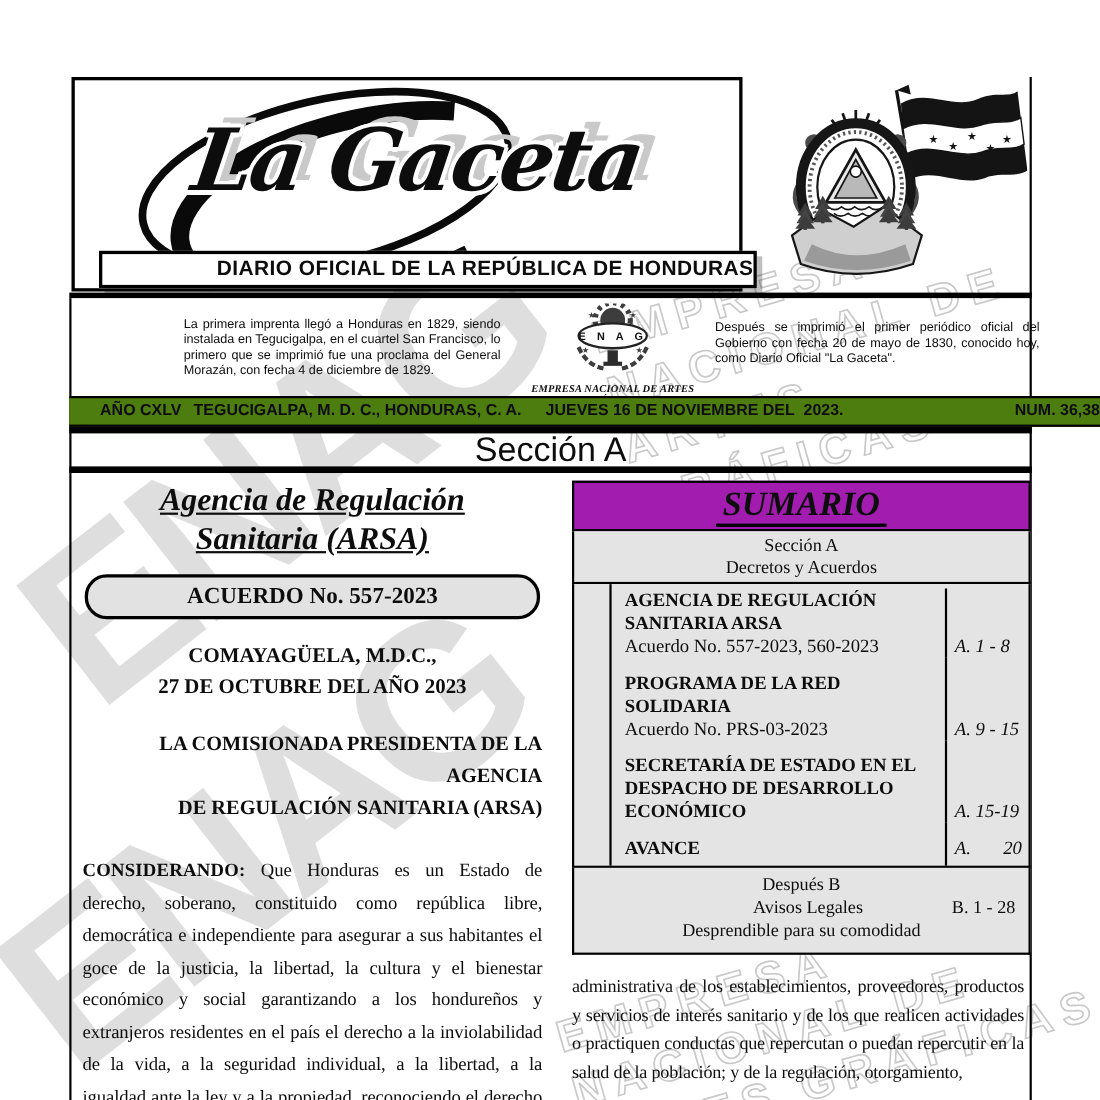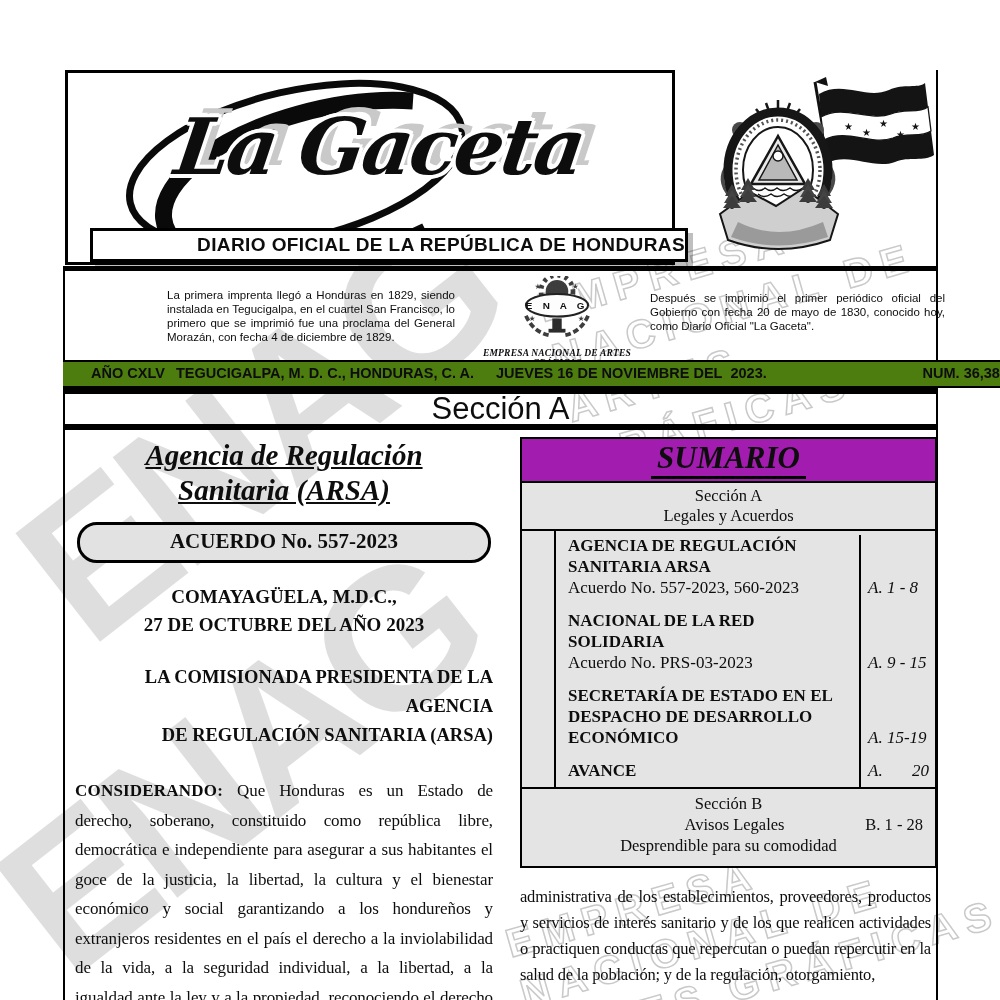--- a/index.html
+++ b/index.html
@@ -223,36 +223,36 @@
       <p class="para"><b>CONSIDERANDO:</b><span> Que Honduras es un Estado de derecho, soberano, constituido como república libre, democrática e independiente para asegurar a sus habitantes el goce de la justicia, la libertad, la cultura y el bienestar económico y social garantizando a los hondureños y extranjeros residentes en el país el derecho a la inviolabilidad de la vida, a la seguridad individual, a la libertad, a la igualdad ante la ley y a la propiedad, reconociendo el derecho a la protección de la salud.</span></p>
 
     </div>
 
     <div class="sumario-wrap">
       <div class="sum-title-row">
         <span class="sum-title">SUMARIO</span>
       </div>
       <div class="sum-sec-row">
         <div>Sección A</div>
-        <div>Legales y Acuerdos</div>
+        <div>Decretos y Acuerdos</div>
       </div>
       <div class="sum-main">
         <div class="sum-strip"></div>
 
         <div class="sum-cell r1">
           <div class="entry-title">AGENCIA DE REGULACIÓN
 SANITARIA ARSA</div>
           <div class="entry-detail">Acuerdo No. 557-2023, 560-2023</div>
         </div>
         <div class="sum-num r1">
             <span>A. 1 - 8</span>
           </div>
 
         <div class="sum-cell rn">
-          <div class="entry-title">NACIONAL DE LA RED
+          <div class="entry-title">PROGRAMA DE LA RED
 SOLIDARIA</div>
           <div class="entry-detail">Acuerdo No. PRS-03-2023</div>
         </div>
         <div class="sum-num">
             <span>A. 9 - 15</span>
           </div>
 
         <div class="sum-cell rn">
           <div class="entry-title">SECRETARÍA DE ESTADO EN EL
 DESPACHO DE DESARROLLO
@@ -264,21 +264,21 @@
 
         <div class="sum-cell rn last-cell">
           <div class="entry-title">AVANCE</div>
         </div>
         <div class="sum-num num-spread">
           <span>A.</span>
             <span>20</span>
         </div>
       </div>
       <div class="sum-secb">
-        <div>Sección B</div>
+        <div>Después B</div>
         <div class="secb-line2">
           <span>Avisos Legales</span>
           <span class="secb-pages">B.  1 - 28</span>
         </div>
         <div>Desprendible para su comodidad</div>
       </div>
 
       <p class="continuation">administrativa de los establecimientos, proveedores, productos y servicios de interés sanitario y de los que realicen actividades o practiquen conductas que repercutan o puedan repercutir en la salud de la población; y de la regulación, otorgamiento,</p>
     </div>
 

